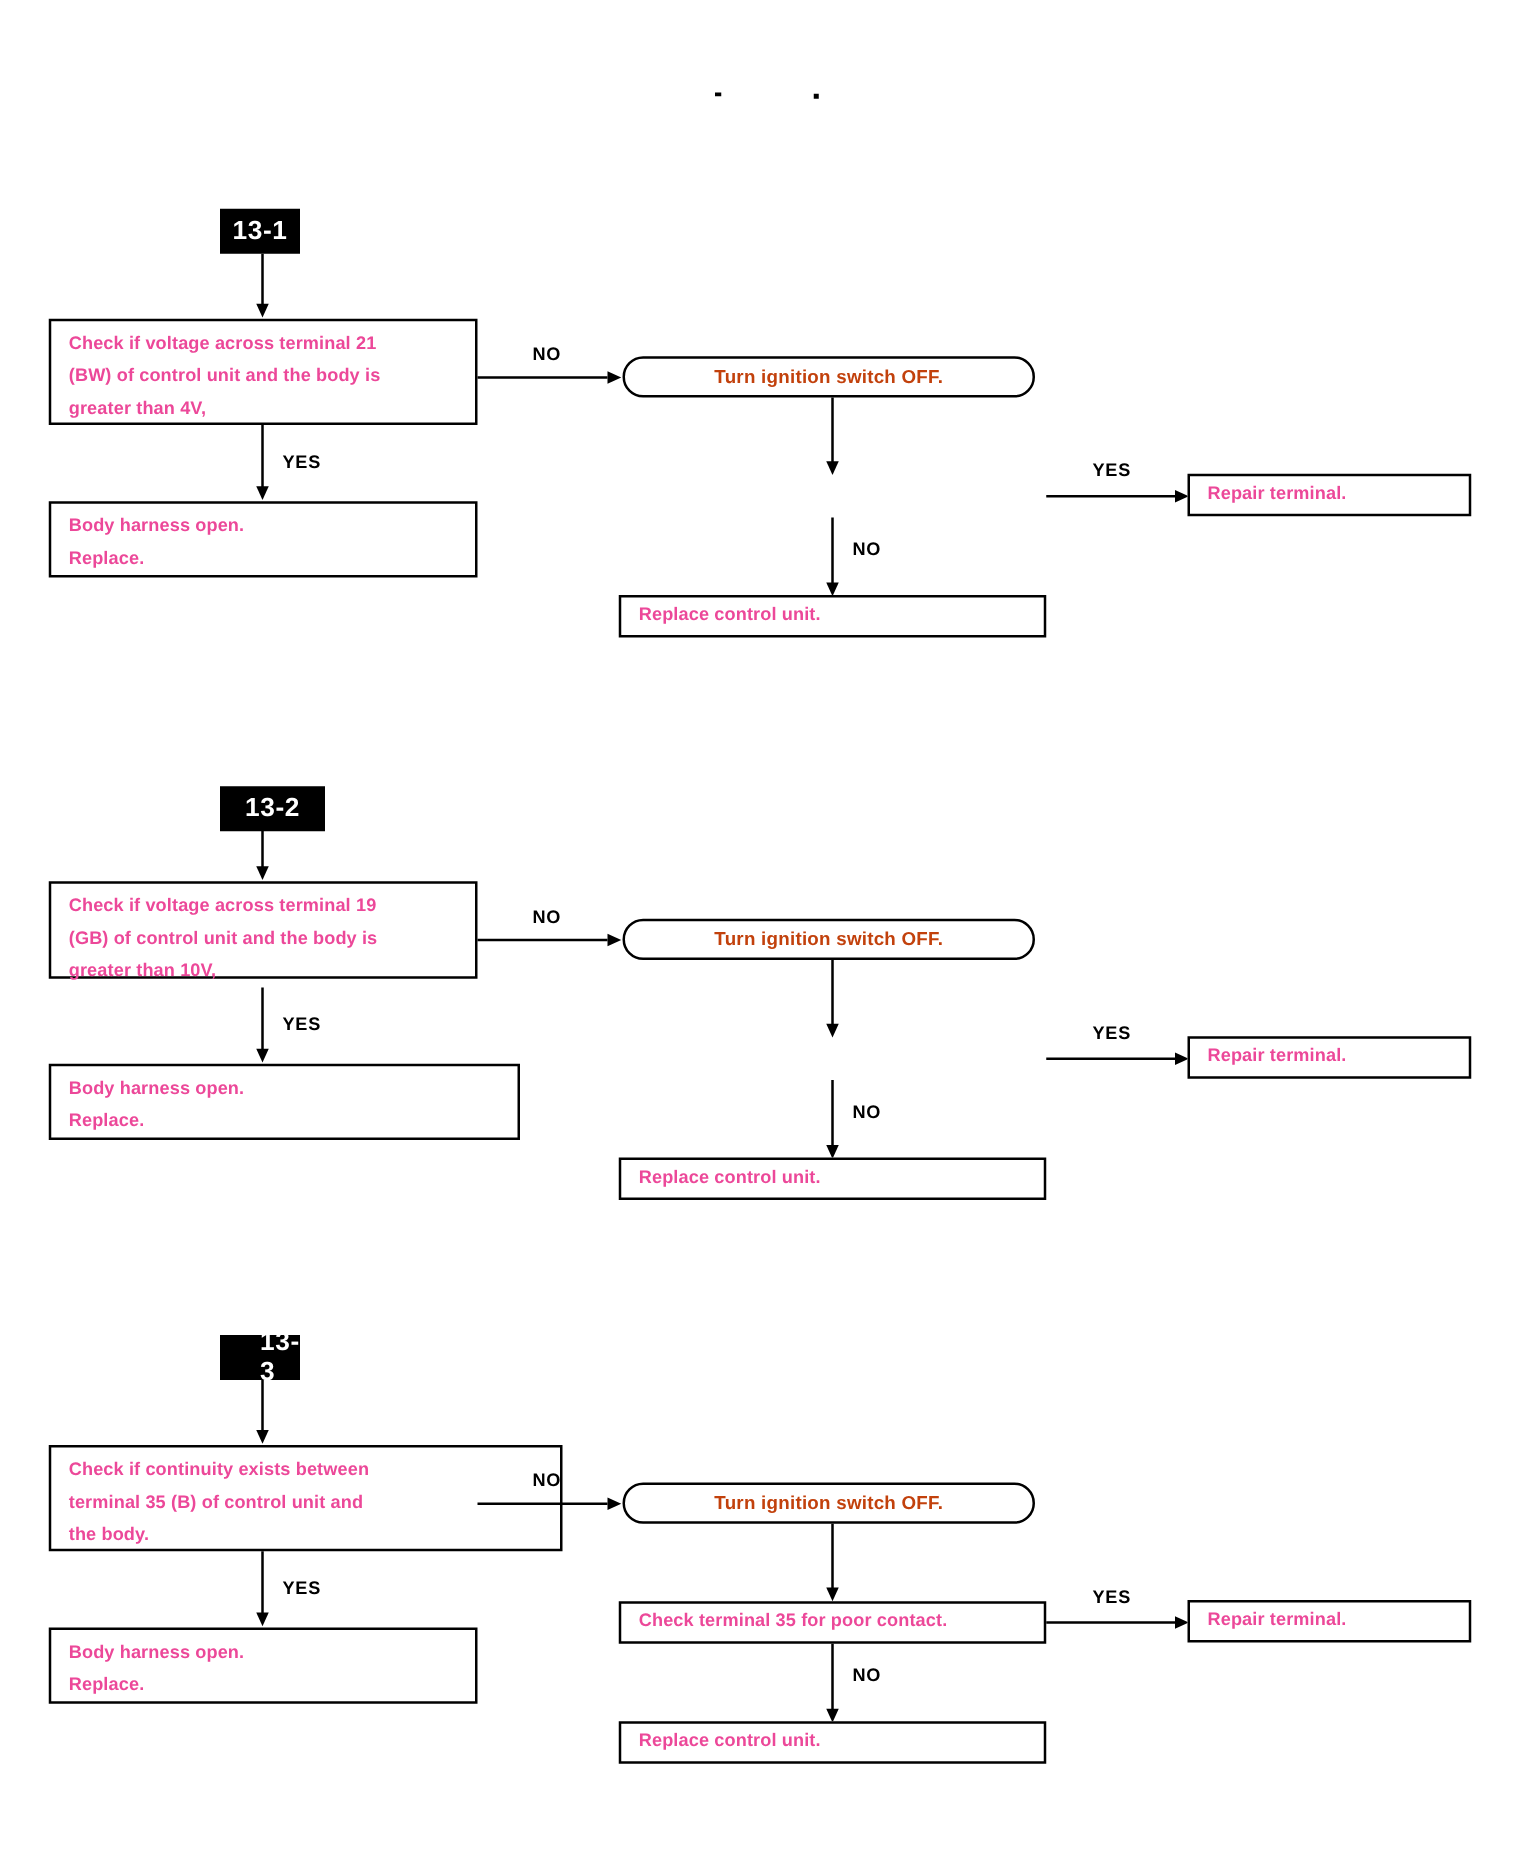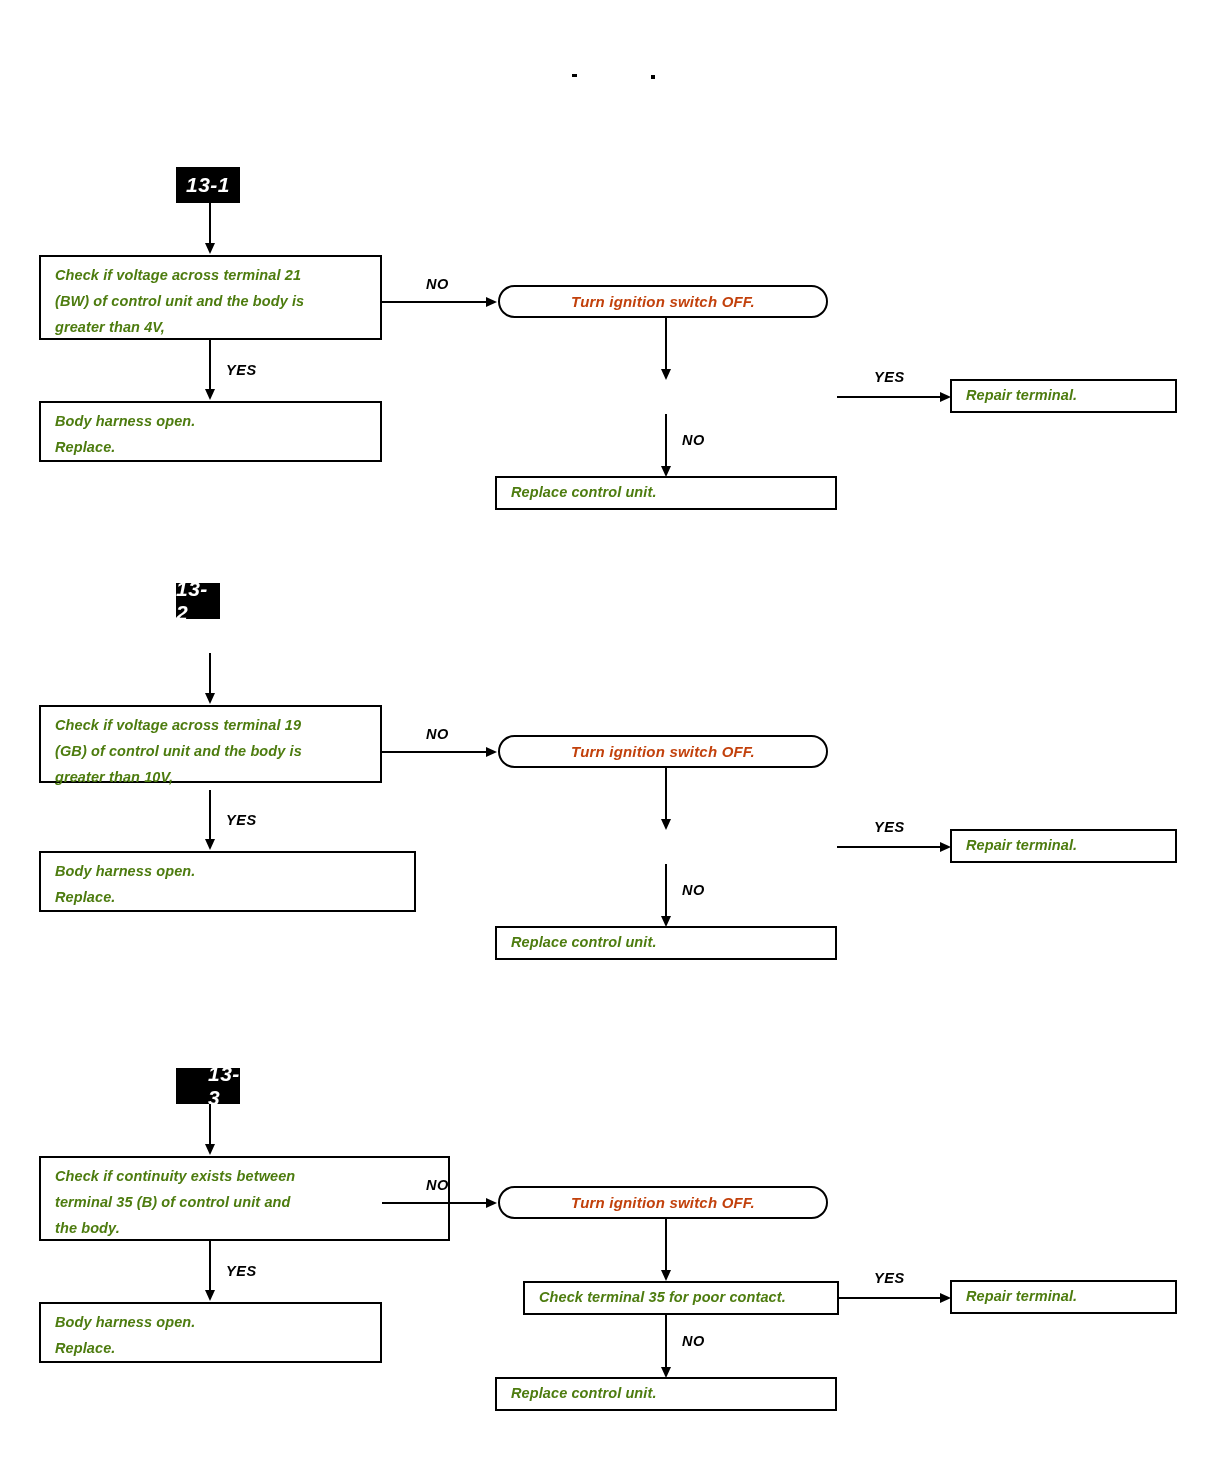--- a/index.html
+++ b/index.html
@@ -12,29 +12,29 @@
   }
   #page {
     position: relative;
     width: 1215px;
     height: 1484px;
     background: #ffffff;
     overflow: hidden;
   }
 
   
-  .abs { position: absolute; font-style: italic; }
+  .abs { position: absolute; }
 
   
   .box {
     position: absolute;
     box-sizing: border-box;
     border: 2px solid #000000;
     background: #ffffff;
-    color: #4d7c0f;
+    color: #ec4899;
     font-size: 14.5px;
     font-weight: bold;
     line-height: 1.78;
     letter-spacing: 0.1px;
     padding: 6px 14px 4px 14px;
     white-space: pre-line;
   }
   .box.one-line {
     display: flex;
     align-items: center;
@@ -159,21 +159,21 @@
 
     <div class="vline" style="left:665px;top:414px;height:54px;"></div>
     <div class="arrow-down" style="left:661px;top:466px;"></div>
     <div class="branch-label" style="left:682px;top:432px;">NO</div>
 
     <div class="box one-line" style="left:495px;top:476px;width:342px;height:34px;">Replace control unit.</div>
   </div>
 
   <div class="abs" style="left:0;top:0;width:1215px;height:1000px;">
 
-    <div class="tag" style="left:176px;top:583px;width:44px;height:36px;">13-2</div>
+    <div class="tag" style="left:176px;top:629px;width:84px;height:36px;">13-2</div>
 
     <div class="vline" style="left:209px;top:653px;height:42px;"></div>
     <div class="arrow-down" style="left:205px;top:693px;"></div>
 
     <div class="box" style="left:39px;top:705px;width:343px;height:78px;">Check if voltage across terminal 19
 (GB) of control unit and the body is
 greater than 10V,</div>
 
     <div class="hline" style="left:382px;top:751px;width:104px;"></div>
     <div class="arrow-right" style="left:486px;top:747px;"></div>
@@ -225,21 +225,21 @@
     <div class="branch-label" style="left:226px;top:1263px;">YES</div>
 
     <div class="box" style="left:39px;top:1302px;width:343px;height:61px;">Body harness open.
 Replace.</div>
 
     <div class="pill" style="left:498px;top:1186px;width:330px;height:33px;">Turn ignition switch OFF.</div>
 
     <div class="vline" style="left:665px;top:1219px;height:53px;"></div>
     <div class="arrow-down" style="left:661px;top:1270px;"></div>
 
-    <div class="box one-line" style="left:495px;top:1281px;width:316px;height:34px;margin-left:28px;">Check terminal 35 for poor contact.</div>
+    <div class="box one-line" style="left:495px;top:1281px;width:342px;height:34px;">Check terminal 35 for poor contact.</div>
 
     <div class="hline" style="left:837px;top:1297px;width:105px;"></div>
     <div class="arrow-right" style="left:940px;top:1293px;"></div>
     <div class="branch-label" style="left:874px;top:1270px;">YES</div>
 
     <div class="box one-line" style="left:950px;top:1280px;width:227px;height:34px;">Repair terminal.</div>
 
     <div class="vline" style="left:665px;top:1315px;height:54px;"></div>
     <div class="arrow-down" style="left:661px;top:1367px;"></div>
     <div class="branch-label" style="left:682px;top:1333px;">NO</div>

